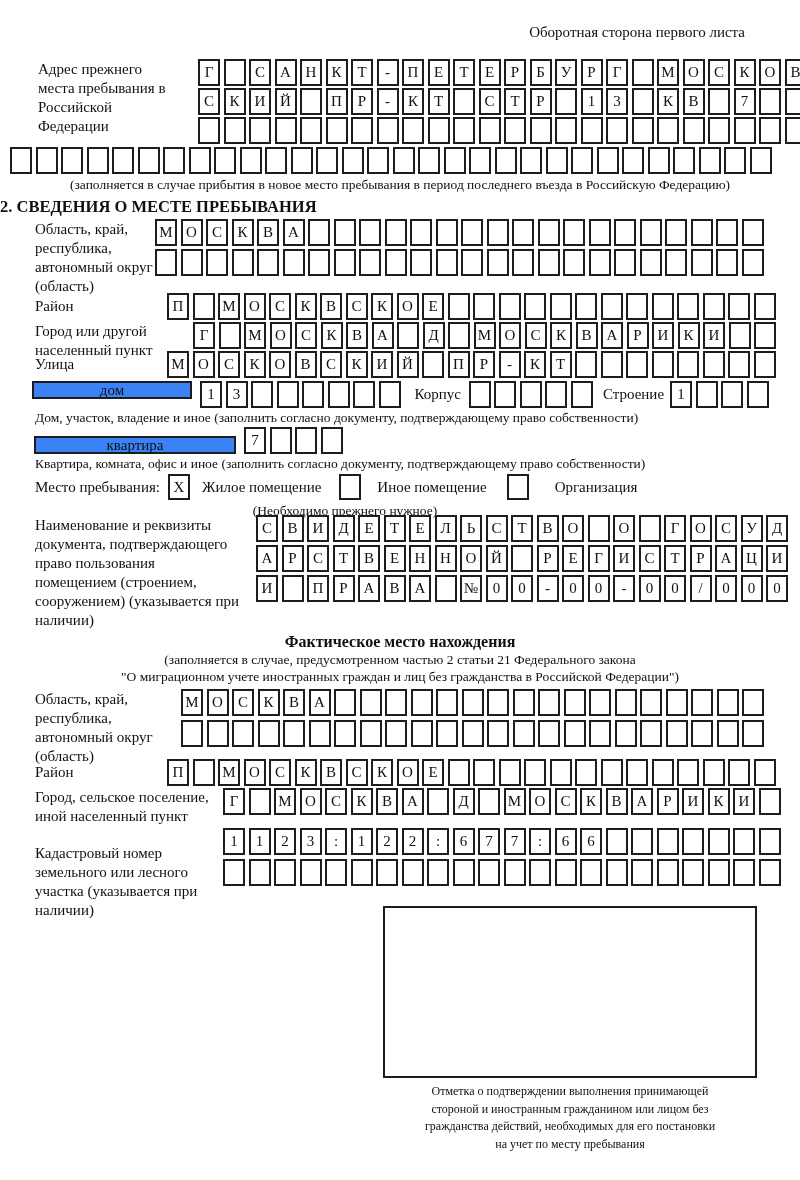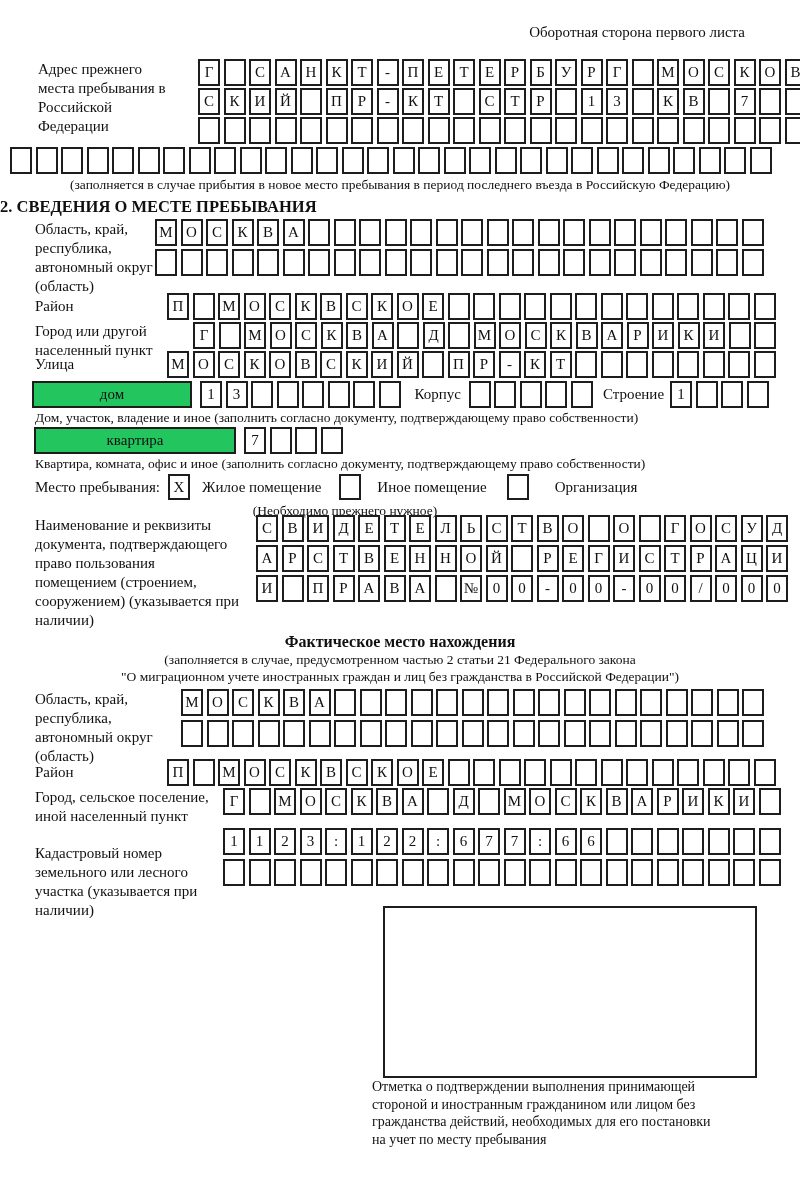--- a/index.html
+++ b/index.html
@@ -22,23 +22,23 @@
     display:flex; align-items:center; justify-content:center;
     font-size:15px; background:#fff;
   }
   .chkbox {
     flex:0 0 auto; width:22px; height:26px;
     border:2px solid #1d1d1d;
     display:flex; align-items:center; justify-content:center;
     font-size:15px; background:#fff;
   }
   .bigbox {
-    height:27px; border:2px solid #1d1d1d;
+    height:18px; border:2px solid #1d1d1d;
     display:flex; align-items:center; justify-content:center;
-    font-size:15px; background:#22c55e; flex:0 0 auto;
+    font-size:15px; background:#3b82f6; flex:0 0 auto;
   }
 
   .group { position:relative; }
   .glabel { position:absolute; left:35px; top:1px; line-height:19px; font-size:15px; }
 
   .g-prev { margin-top:18px; min-height:85px;padding-left:20px; }
   .g-prev .glabel { left:38px; width:140px; }
   .g-prev .cells { margin-left:178px; margin-bottom:2px; }
   .row-full { margin-top:3px; margin-left:10px; }
 
@@ -54,21 +54,21 @@
   .ml155 { margin-left:155px; } .ml181 { margin-left:181px; }
   .ml223 { margin-left:223px; }
   .mt2 { margin-top:2px; }
 
   .row-dom { margin-top:3px; display:flex; align-items:flex-start; }
   .dom-box { width:160px; margin-left:32px; }
   .kv-box  { width:202px; margin-left:34px; }
   .inline-lbl { font-size:15px; line-height:27px; }
   .smallnote { font-size:13.5px; margin-left:35px; margin-top:1px; line-height:17px; }
 
-  .row-kv { margin-top:1px; display:flex; align-items:flex-start; }
+  .row-kv { margin-top:1px; display:flex; align-items:flex-end; }
 
   .row-mesto { margin-top:2px; display:flex; align-items:center; margin-left:35px; }
   .note-mesto { font-size:13.5px; margin-left:130px; width:430px; text-align:center; margin-top:2px; line-height:17px; }
 
   .g-doc { margin-top:-4px; min-height:114px; }
   .g-doc .glabel { width:205px; }
   .g-doc .cells { margin-left:256px; margin-bottom:3px; }
 
   .f-title { text-align:center; font-weight:700; font-size:16px; margin-top:4px; }
   .f-note { text-align:center; font-size:13.5px; line-height:17px; }
@@ -80,21 +80,21 @@
 
   .g-fgorod { margin-top:2px; min-height:40px; }
   .g-fgorod .glabel { width:200px; top:0; }
 
   .g-kadastr { min-height:78px; }
   .g-kadastr .glabel { width:190px; top:16px; }
   .g-kadastr .cells { margin-left:223px; margin-bottom:4px; }
   .g-kadastr .cells:first-of-type { margin-top:10px; }
 
   .stamp-box { margin-left:383px; width:374px; height:172px; border:2px solid #1d1d1d; background:#fff; }
-  .stamp-note { margin-left:372px; width:396px; text-align:left; font-size:14px; line-height:17.5px; }
+  .stamp-note { margin-left:372px; width:396px; text-align:center; font-size:12px; line-height:17.5px; margin-top:5px; }
 </style>
 </head>
 <body>
 
 <div class="page">
 
   <div class="corner">Оборотная сторона первого листа</div>
 
   <div class="group g-prev">
     <div class="glabel">Адрес прежнего места пребывания в Российской Федерации</div>

